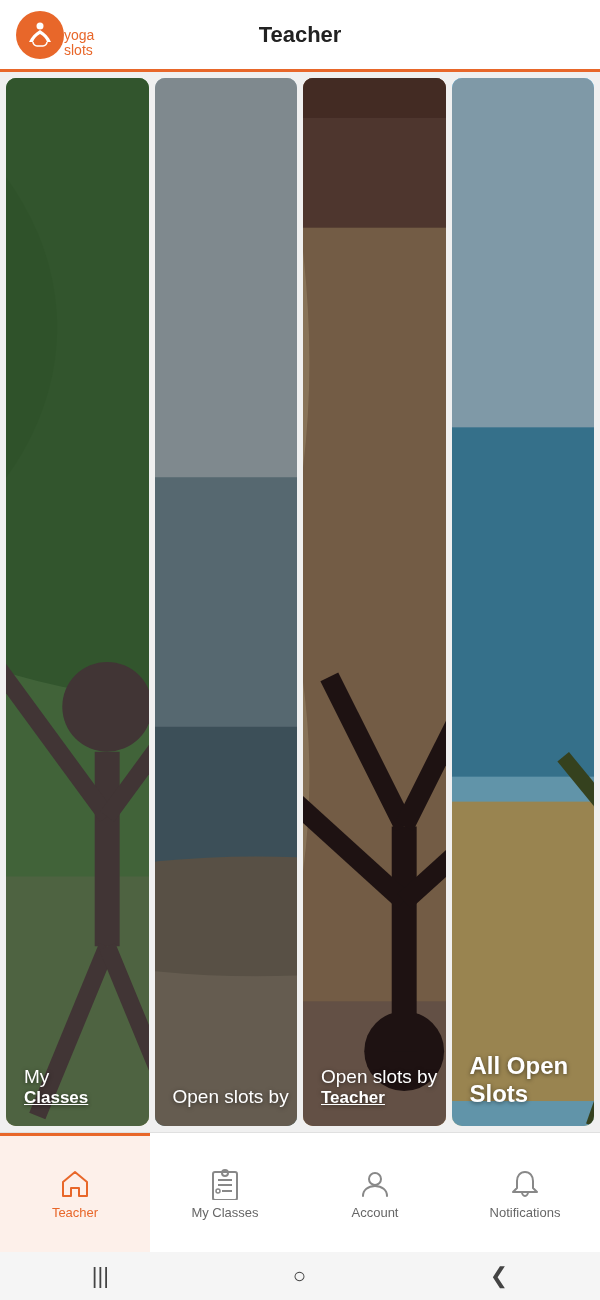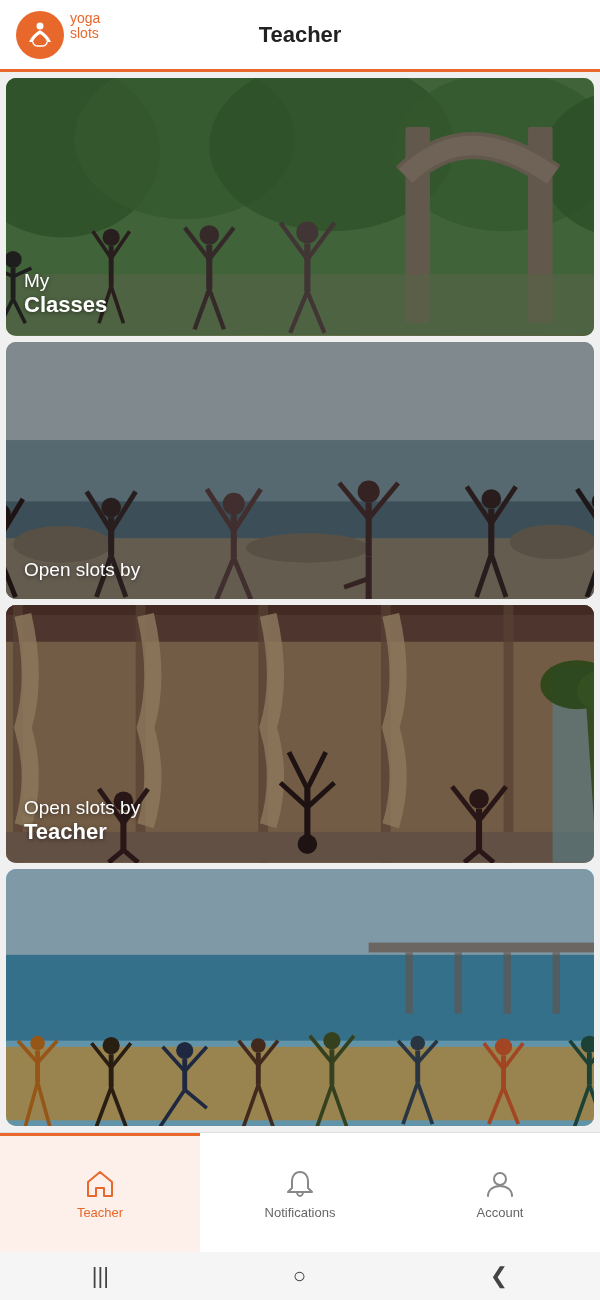--- a/index.html
+++ b/index.html
@@ -22,22 +22,21 @@
       background: #fff;
       padding: 12px 16px;
       border-bottom: 3px solid #e8672a;
       position: relative;
       height: 72px;
     }
     .logo-area {
       position: absolute;
       left: 16px;
       display: flex;
-      align-items: flex-start;
-      gap: 6px;
+      align-items: flex-end;
     }
     .logo-circle {
       width: 48px;
       height: 48px;
       background: #e8672a;
       border-radius: 50%;
       display: flex;
       align-items: center;
       justify-content: center;
     }
@@ -58,21 +57,21 @@
     .header-title {
       font-size: 22px;
       font-weight: 700;
       color: #222;
     }
 
     
     .main-content {
       flex: 1;
       display: flex;
-      flex-direction: column;
+      flex-direction: row;
       gap: 6px;
       padding: 6px;
       background: #f0f0f0;
       overflow: hidden;
     }
 
     
     .card {
       flex: 1;
       border-radius: 10px;
@@ -99,22 +98,23 @@
       bottom: 18px;
       left: 18px;
       color: white;
       text-shadow: 0 1px 4px rgba(0,0,0,0.5);
     }
     .card-label .line1 {
       font-size: 19px;
       font-weight: 400;
     }
     .card-label .line2 {
-      font-size: 22px;
+      font-size: 17px;
       font-weight: 700;
+      text-decoration: underline;
     }
     .card-label .single-line {
       font-size: 24px;
       font-weight: 700;
     }
 
     
     .scene-yoga-outdoor {
       background: linear-gradient(160deg, #4a7c4e 0%, #6aaa5e 30%, #8bc06e 50%, #c8b87a 80%, #a07850 100%);
     }
@@ -463,48 +463,62 @@
 
         <ellipse cx="530" cy="143" rx="7" ry="7" fill="#2a5a4a"></ellipse>
         <line x1="530" y1="150" x2="530" y2="176" stroke="#2a5a4a" stroke-width="4"></line>
         <line x1="530" y1="160" x2="514" y2="140" stroke="#2a5a4a" stroke-width="3"></line>
         <line x1="530" y1="160" x2="546" y2="140" stroke="#2a5a4a" stroke-width="3"></line>
         <line x1="530" y1="176" x2="518" y2="210" stroke="#2a5a4a" stroke-width="3"></line>
         <line x1="530" y1="176" x2="542" y2="210" stroke="#2a5a4a" stroke-width="3"></line>
       </svg>
     </div>
     <div class="card-overlay"></div>
+    <div class="card-label">
+      <div class="single-line">All Open Slots</div>
+    </div>
   </div>
 
 </main>
 
 <nav class="bottom-nav">
 
   <div class="nav-item active">
     <svg viewBox="0 0 32 32">
       <path d="M4 14 L16 4 L28 14 L28 28 L20 28 L20 20 L12 20 L12 28 L4 28 Z" stroke-width="2" stroke-linejoin="round" stroke-linecap="round"></path>
     </svg>
     <span class="nav-label">Teacher</span>
   </div>
 
+  <div class="nav-item">
+    <svg viewBox="0 0 32 32">
+      <rect x="4" y="4" width="24" height="28" rx="2" stroke-width="2"></rect>
+      <line x1="9" y1="12" x2="23" y2="12" stroke-width="2"></line>
+      <line x1="9" y1="17" x2="23" y2="17" stroke-width="2"></line>
+      <circle cx="9" cy="23" r="2" stroke-width="1.5"></circle>
+      <line x1="13" y1="23" x2="23" y2="23" stroke-width="2"></line>
+      <circle cx="16" cy="5" r="3" stroke-width="2" fill="none"></circle>
+    </svg>
+    <span class="nav-label">My Classes</span>
+  </div>
+
+  <div class="nav-item">
+    <svg viewBox="0 0 32 32">
+      <circle cx="16" cy="11" r="6" stroke-width="2"></circle>
+      <path d="M4 28 C4 22 9 18 16 18 C23 18 28 22 28 28" stroke-width="2" stroke-linecap="round"></path>
+    </svg>
+    <span class="nav-label">Account</span>
+  </div>
 
   <div class="nav-item">
     <svg viewBox="0 0 32 32">
       <path d="M16 4 C11 4 8 8 8 13 L8 20 L4 24 L28 24 L24 20 L24 13 C24 8 21 4 16 4Z" stroke-width="2" stroke-linejoin="round"></path>
       <path d="M13 24 C13 26 14.3 28 16 28 C17.7 28 19 26 19 24" stroke-width="2"></path>
     </svg>
     <span class="nav-label">Notifications</span>
   </div>
-
-  <div class="nav-item">
-    <svg viewBox="0 0 32 32">
-      <circle cx="16" cy="11" r="6" stroke-width="2"></circle>
-      <path d="M4 28 C4 22 9 18 16 18 C23 18 28 22 28 28" stroke-width="2" stroke-linecap="round"></path>
-    </svg>
-    <span class="nav-label">Account</span>
-  </div>
 </nav>
 
 <div class="system-nav">
   <span class="sys-btn">|||</span>
   <span class="sys-btn">○</span>
   <span class="sys-btn">❮</span>
 </div>
 
 </body></html>

